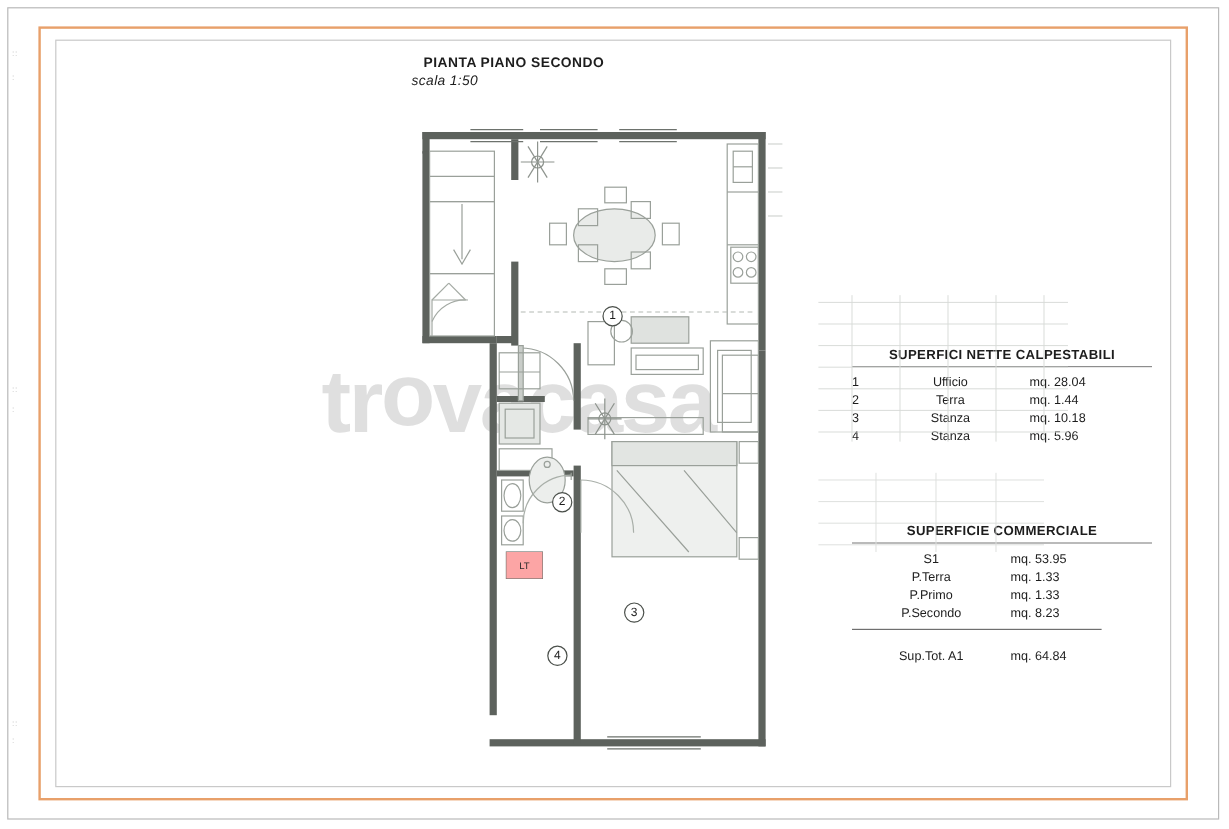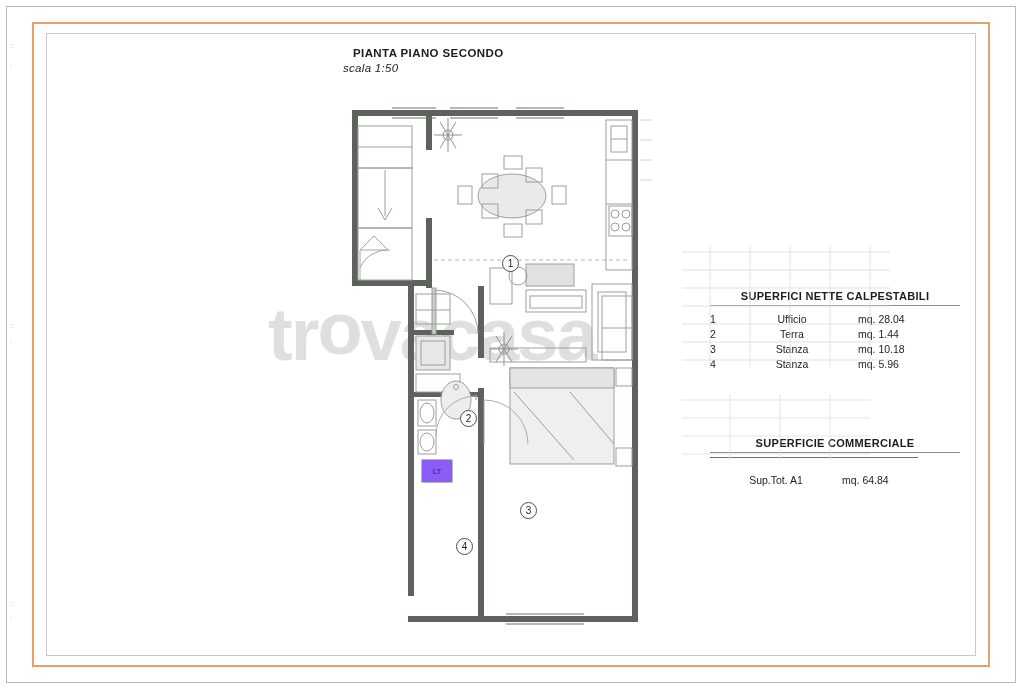--- a/index.html
+++ b/index.html
@@ -160,21 +160,21 @@
     display: flex;
     align-items: center;
     justify-content: center;
     background: #ffffff;
     font-family: "Liberation Sans", sans-serif;
   }
   .lt-box {
     position: absolute;
     border: 1px solid #6f746f;
     box-sizing: border-box;
-    background: #8b5cf6;
+    background: #fca5a5;
     font-size: 8px;
     color: #2b2b2b;
     display: flex;
     align-items: center;
     justify-content: center;
   }
   svg.ink { position: absolute; left: 0; top: 0; overflow: visible; }
 </style>
 </head>
 <body>
@@ -224,20 +224,40 @@
         <td class="nm">Stanza</td>
         <td class="val">mq.  5.96</td>
       </tr>
     </tbody>
       </table>
   </div>
 
   <div class="legend" id="legend-commercial">
     <div class="legend-title">SUPERFICIE COMMERCIALE</div>
     <div class="legend-rule"></div>
+    <table class="legend-table">
+      <tbody>
+          <tr>
+        <td class="nm">S1</td>
+        <td class="val">mq. 53.95</td>
+      </tr>
+      <tr>
+        <td class="nm">P.Terra</td>
+        <td class="val">mq.  1.33</td>
+      </tr>
+      <tr>
+        <td class="nm">P.Primo</td>
+        <td class="val">mq.  1.33</td>
+      </tr>
+      <tr>
+        <td class="nm">P.Secondo</td>
+        <td class="val">mq.  8.23</td>
+      </tr>
+    </tbody>
+      </table>
     <div class="total-rule"></div>
     <table class="legend-table" style="margin-top:16px">
       <tbody>
           <tr>
         <td class="nm">Sup.Tot. A1</td>
         <td class="val">mq. 64.84</td>
       </tr>
     </tbody>
       </table>
   </div>

